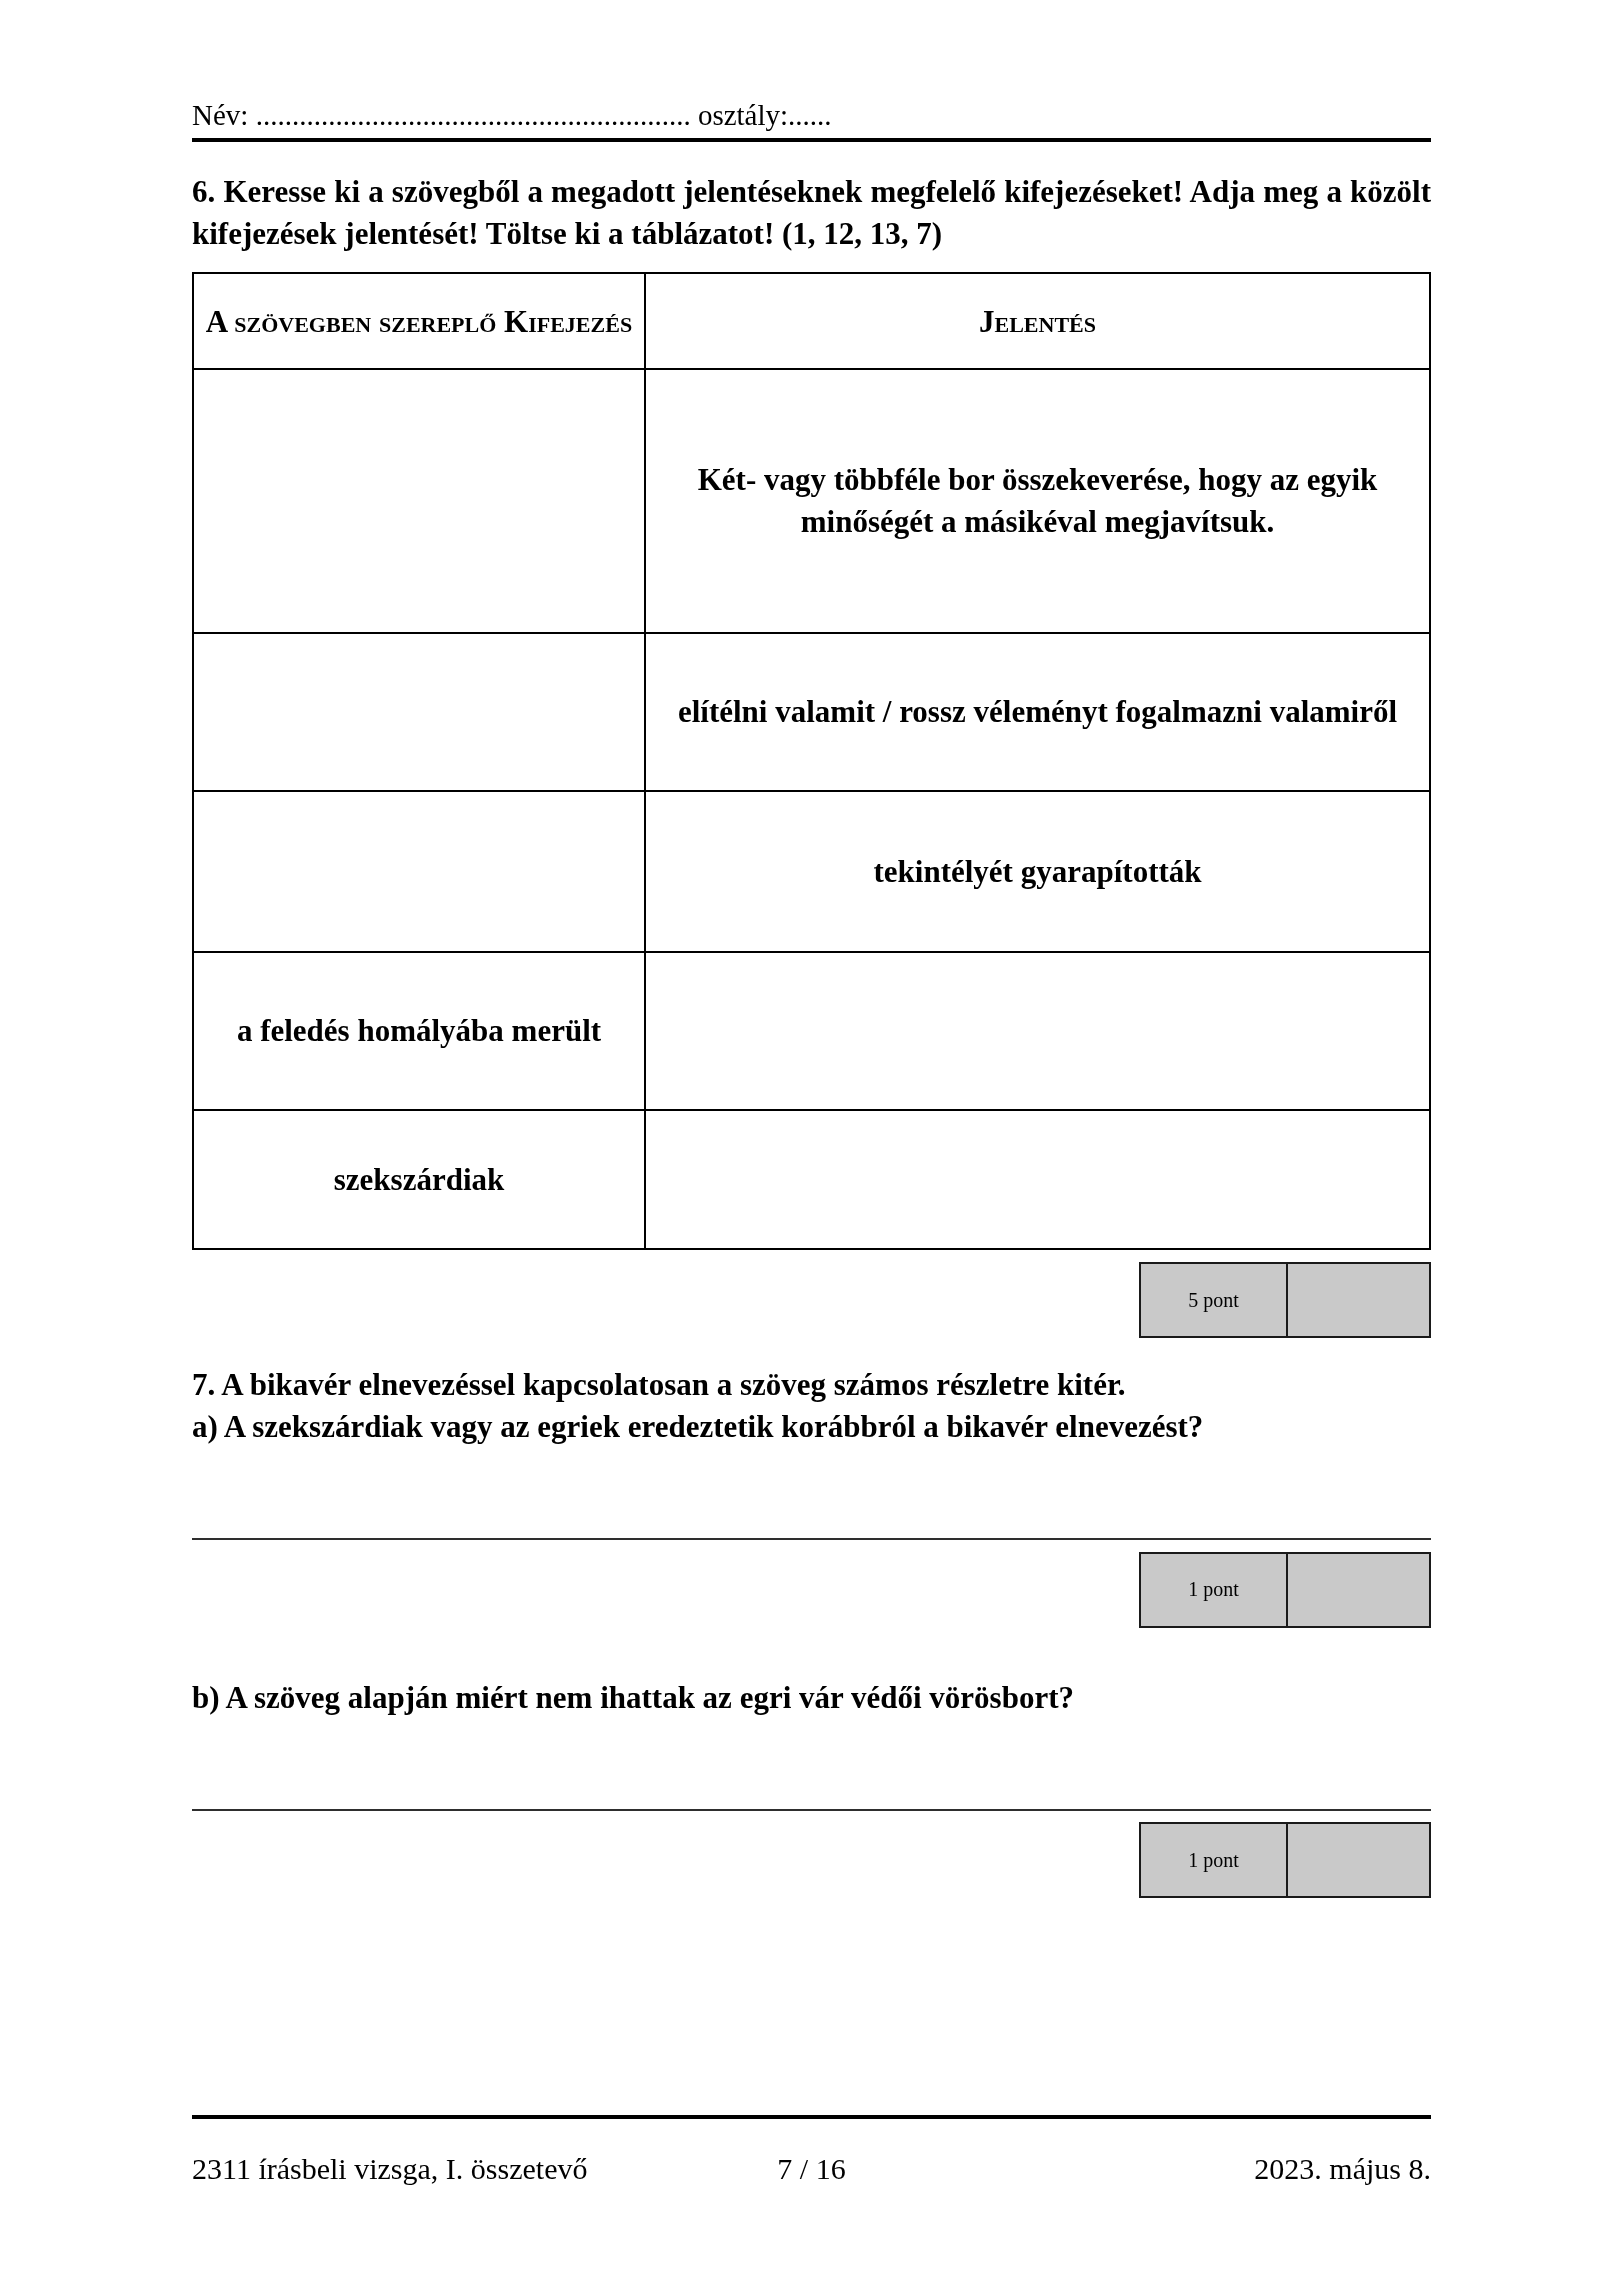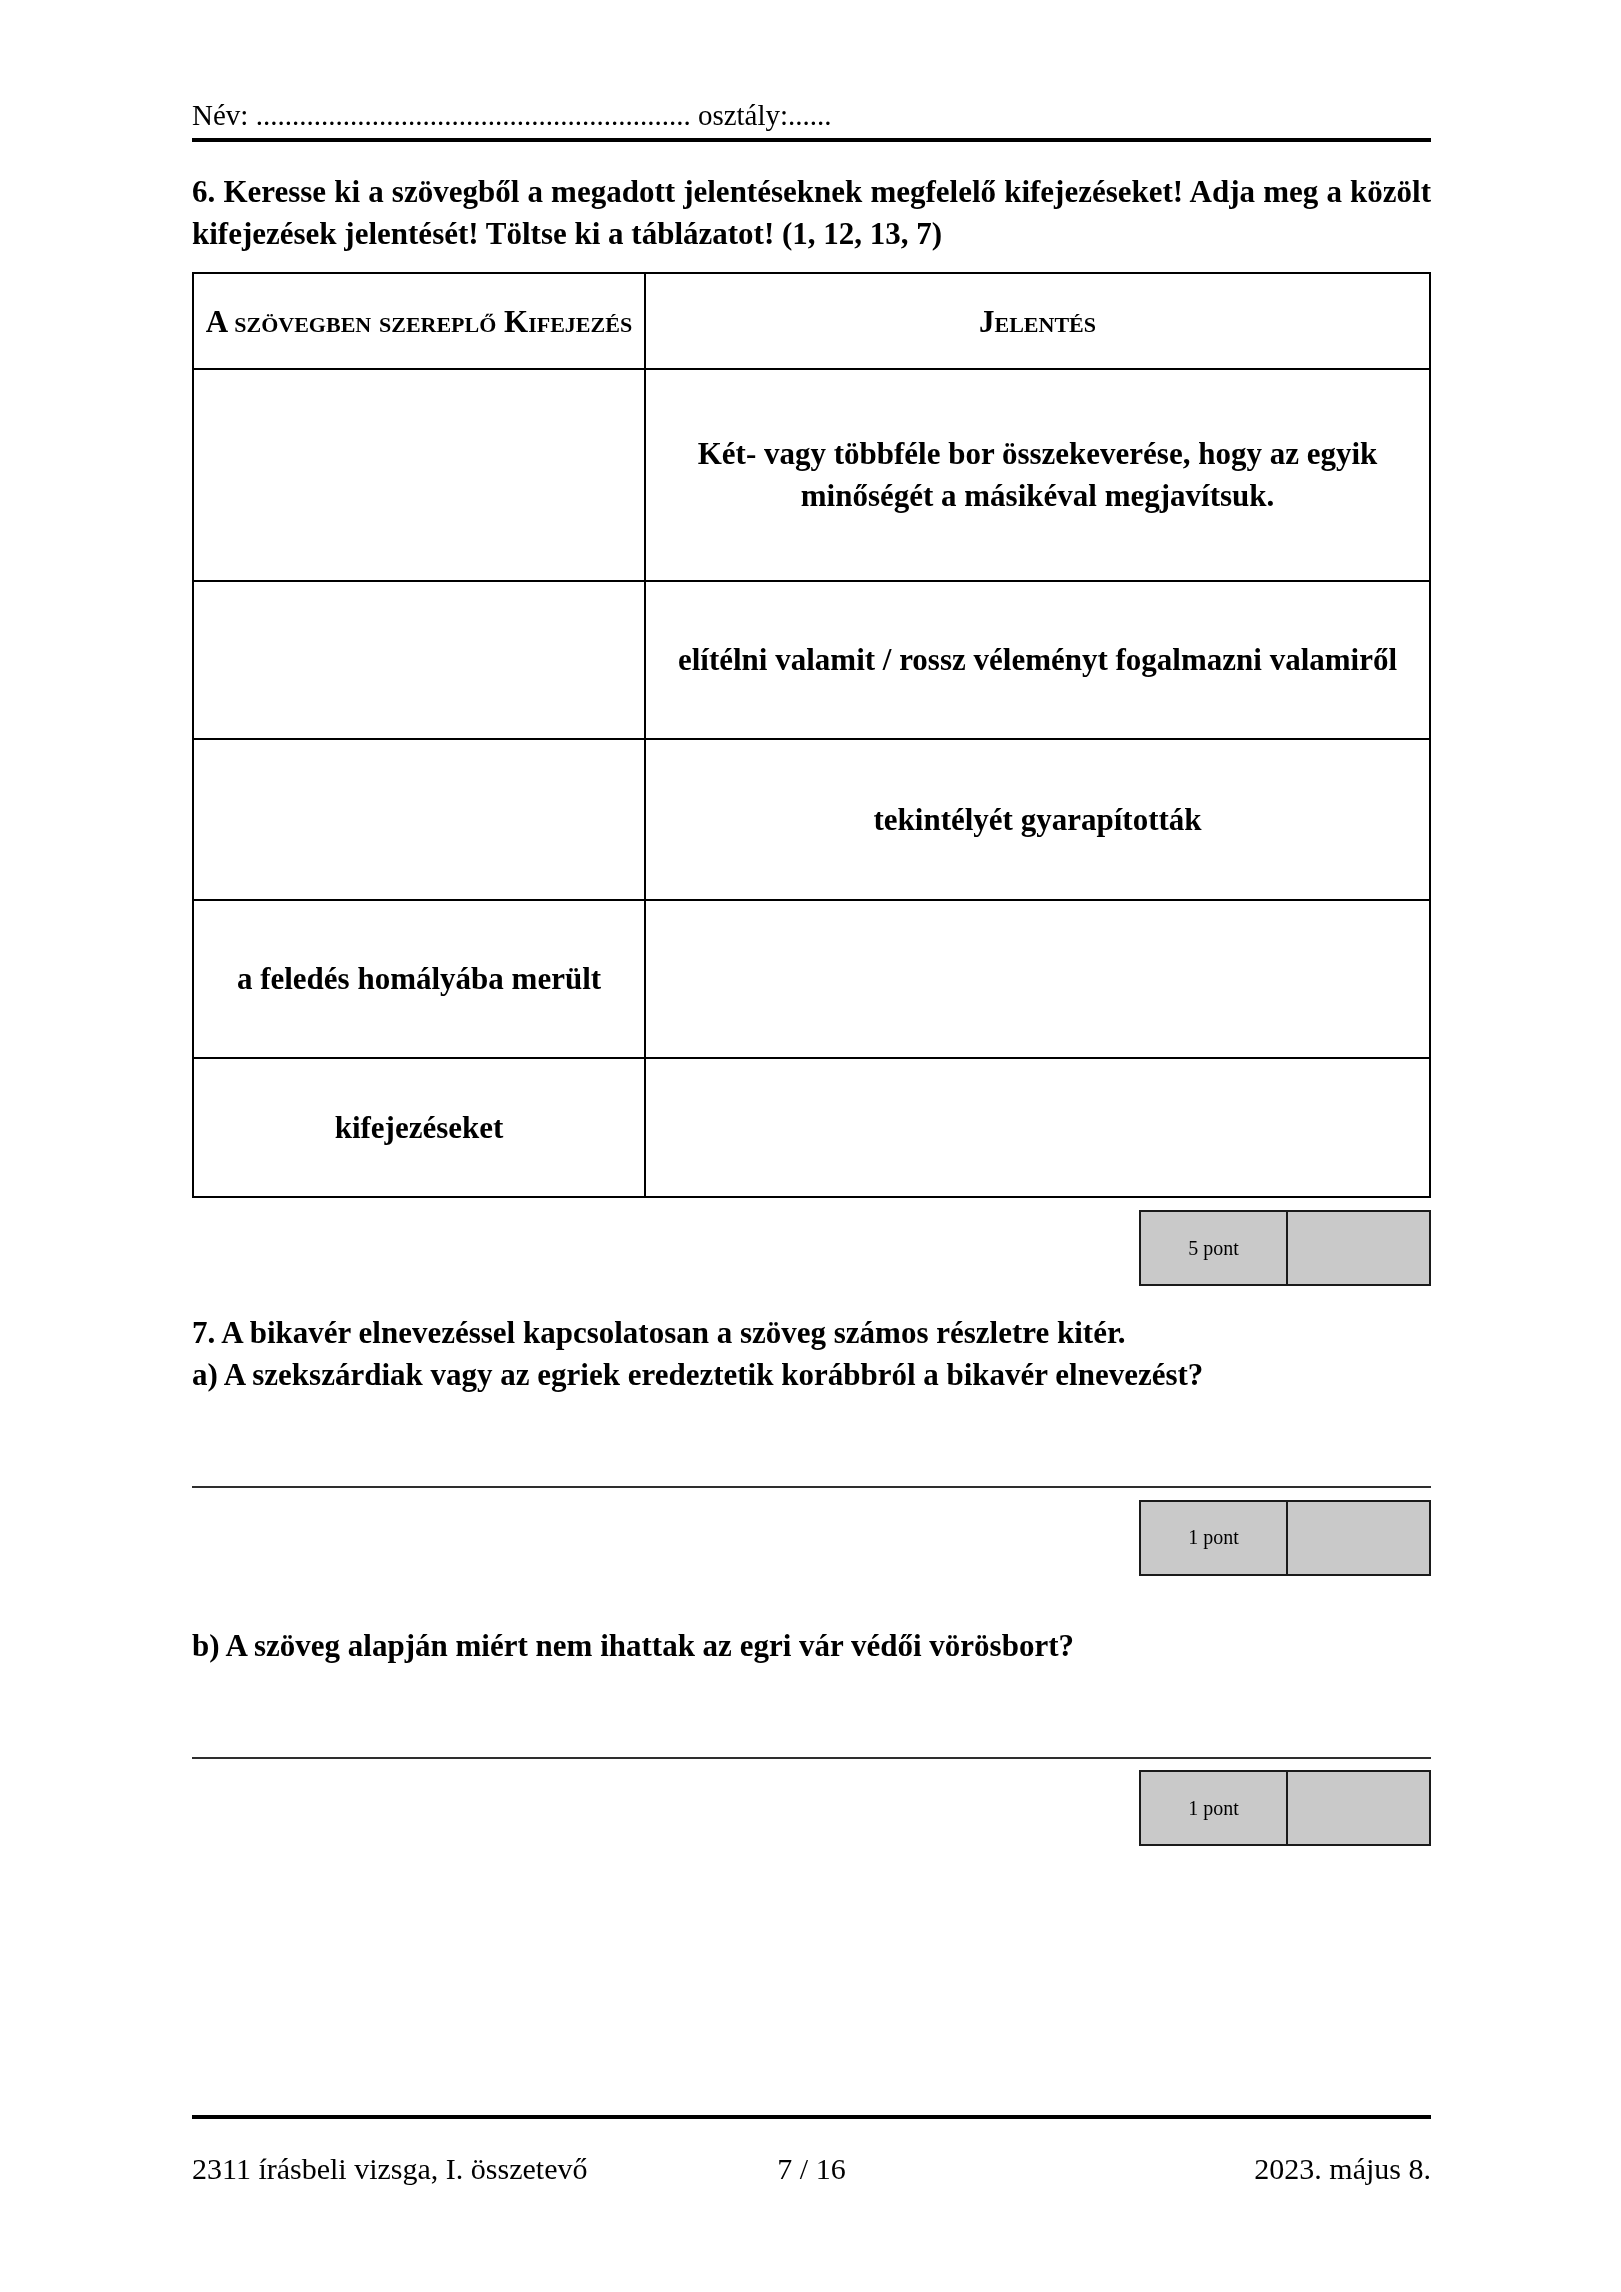--- a/index.html
+++ b/index.html
@@ -48,21 +48,21 @@
     border:2px solid #000;
     text-align:center;
     vertical-align:middle;
     font-weight:bold;
     font-size:31px;
     line-height:42px;
     padding:0 3px;
   }
   .grid-table th { font-variant:small-caps; line-height:43px; }
   tr.r-head { height:96px; }
-  tr.r1 { height:212px; }
+  tr.r1 { height:264px; }
   tr.r2 { height:158px; }
   tr.r3 { height:161px; }
   tr.r4 { height:158px; }
   tr.r5 { height:139px; }
   
   .points-box {
     margin-top:11.8px;
     margin-left:auto;
     width:292px; height:76px;
     background:#c9c9c9;
@@ -135,21 +135,21 @@
         </tr>
         <tr class="r3">
           <td></td>
           <td>tekintélyét gyarapították</td>
         </tr>
         <tr class="r4">
           <td>a feledés homályába merült</td>
           <td></td>
         </tr>
         <tr class="r5">
-          <td>kifejezéseket</td>
+          <td>szekszárdiak</td>
           <td></td>
         </tr>
       </tbody>
     </table>
 
     <div class="points-box">
       <div class="points-label">5 pont</div>
       <div class="points-score"></div>
     </div>
 

